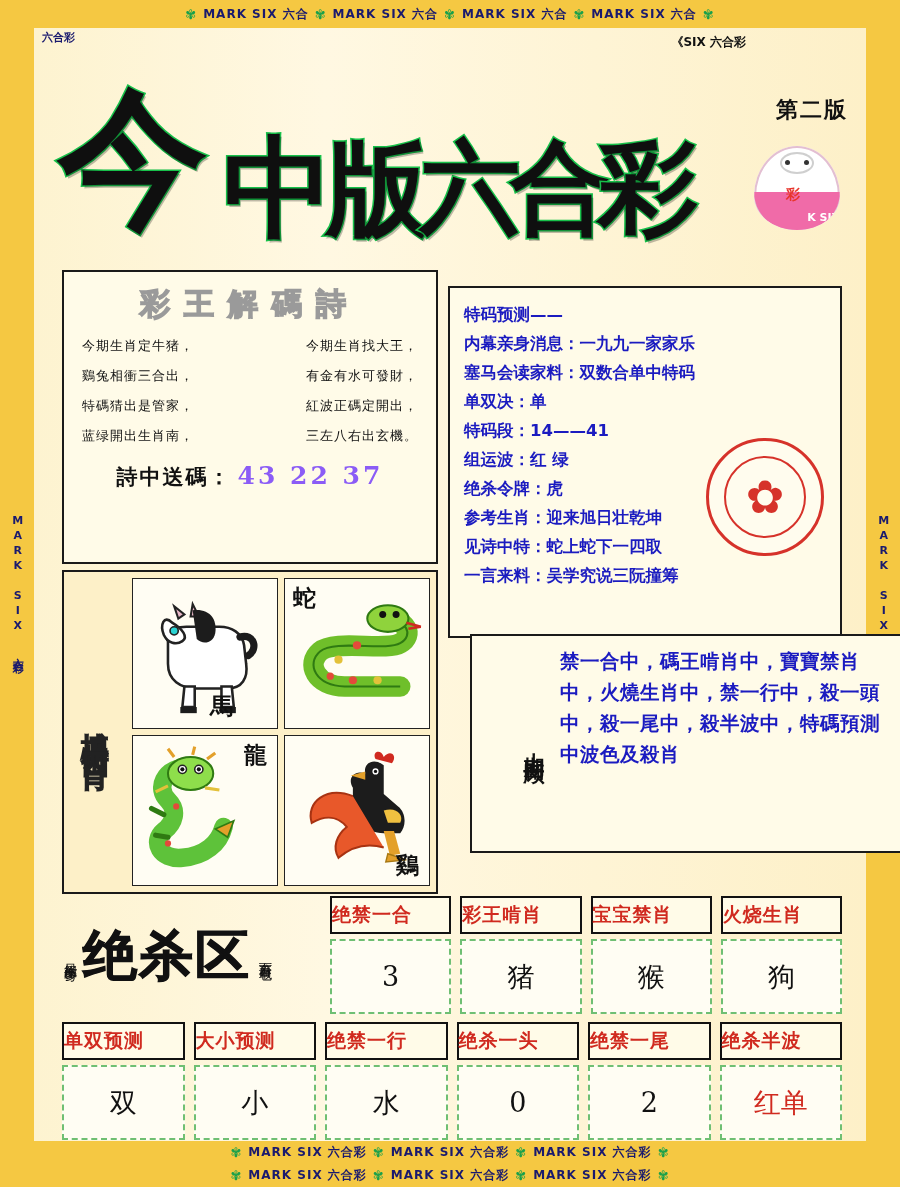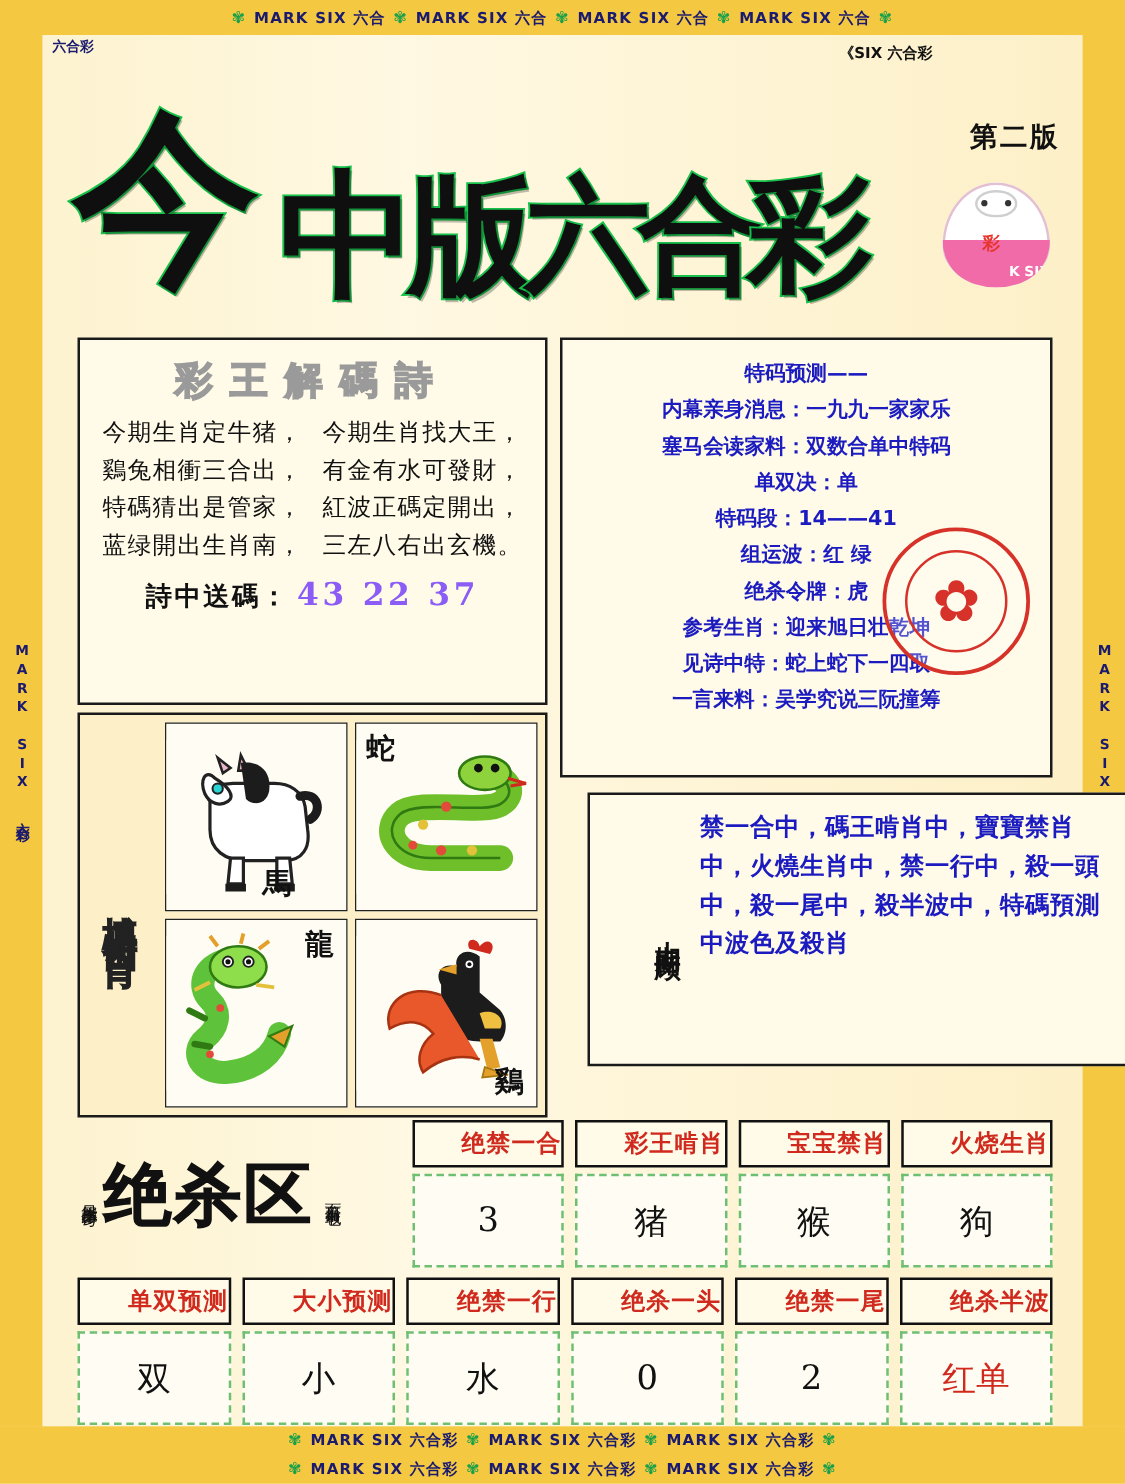--- a/index.html
+++ b/index.html
@@ -110,35 +110,35 @@
   .poem-title{
     margin:12px 0 4px 0;text-align:center;
     font-family:"DejaVu Serif","Liberation Serif",serif;
     font-size:30px;letter-spacing:14px;color:#ffffff;
     -webkit-text-stroke:1.5px #9a9a9a;
     font-weight:bold;
   }
   .poem-lines{
     margin:6px 18px 0 18px;
     font-family:"DejaVu Serif","Liberation Serif",serif;
-    font-size:19px;line-height:30px;color:#111;letter-spacing:1px;
+    font-size:13px;line-height:30px;color:#111;letter-spacing:1px;
   }
   .poem-lines .ln{display:flex;justify-content:space-between;}
   .poem-send{
     margin-top:10px;text-align:center;
     font-family:"DejaVu Serif","Liberation Serif",serif;
     font-size:21px;color:#111;font-weight:bold;letter-spacing:2px;
   }
   .poem-send .nums{color:#8b5cf6;font-size:25px;letter-spacing:3px;margin-left:6px;}
 
   
   .pred-box{
-    position:absolute;left:414px;top:242px;width:394px;height:352px;
+    position:absolute;left:414px;top:258px;width:394px;height:352px;
     background:#fffbe8;border:2px solid #1a1a1a;
-    padding:12px 14px;box-sizing:border-box;text-align:center;
+    padding:12px 14px;box-sizing:border-box;
   }
   .pred-line{
     font-size:16.5px;line-height:29px;color:#1b1bc0;font-weight:bold;
     font-family:"DejaVu Sans","Liberation Sans",sans-serif;
   }
   .pred-line .k{color:#1b1bc0;margin-top:48px;}
   .pred-line .v{color:#1b1bc0;}
   .hk-seal{
     position:absolute;right:16px;top:150px;width:112px;height:112px;border-radius:50%;
     border:3px solid #d6322a;background:rgba(255,255,255,0.25);
@@ -220,21 +220,21 @@
     position:absolute;left:296px;top:868px;width:512px;height:118px;
     display:grid;grid-template-columns:repeat(4,1fr);gap:9px;
   }
   .cards-bottom{
     position:absolute;left:28px;top:994px;width:780px;height:118px;
     display:grid;grid-template-columns:repeat(6,1fr);gap:9px;
   }
   .card{display:flex;flex-direction:column;}
   .card-head{
     border:2px solid #111;background:#fffbe8;
-    text-align:right;font-size:19px;font-weight:bold;color:#d02a1f;
+    text-align:left;font-size:19px;font-weight:bold;color:#d02a1f;
     padding:4px 0;letter-spacing:1px;
   }
   .card-body{
     margin-top:5px;border:2px dashed #6fbf73;background:#fffdf3;
     flex:1;display:flex;align-items:center;justify-content:center;
     font-size:27px;color:#111;
     font-family:"DejaVu Serif","Liberation Serif",serif;
   }
   .card-body.red{color:#d02a1f;}
 </style>

